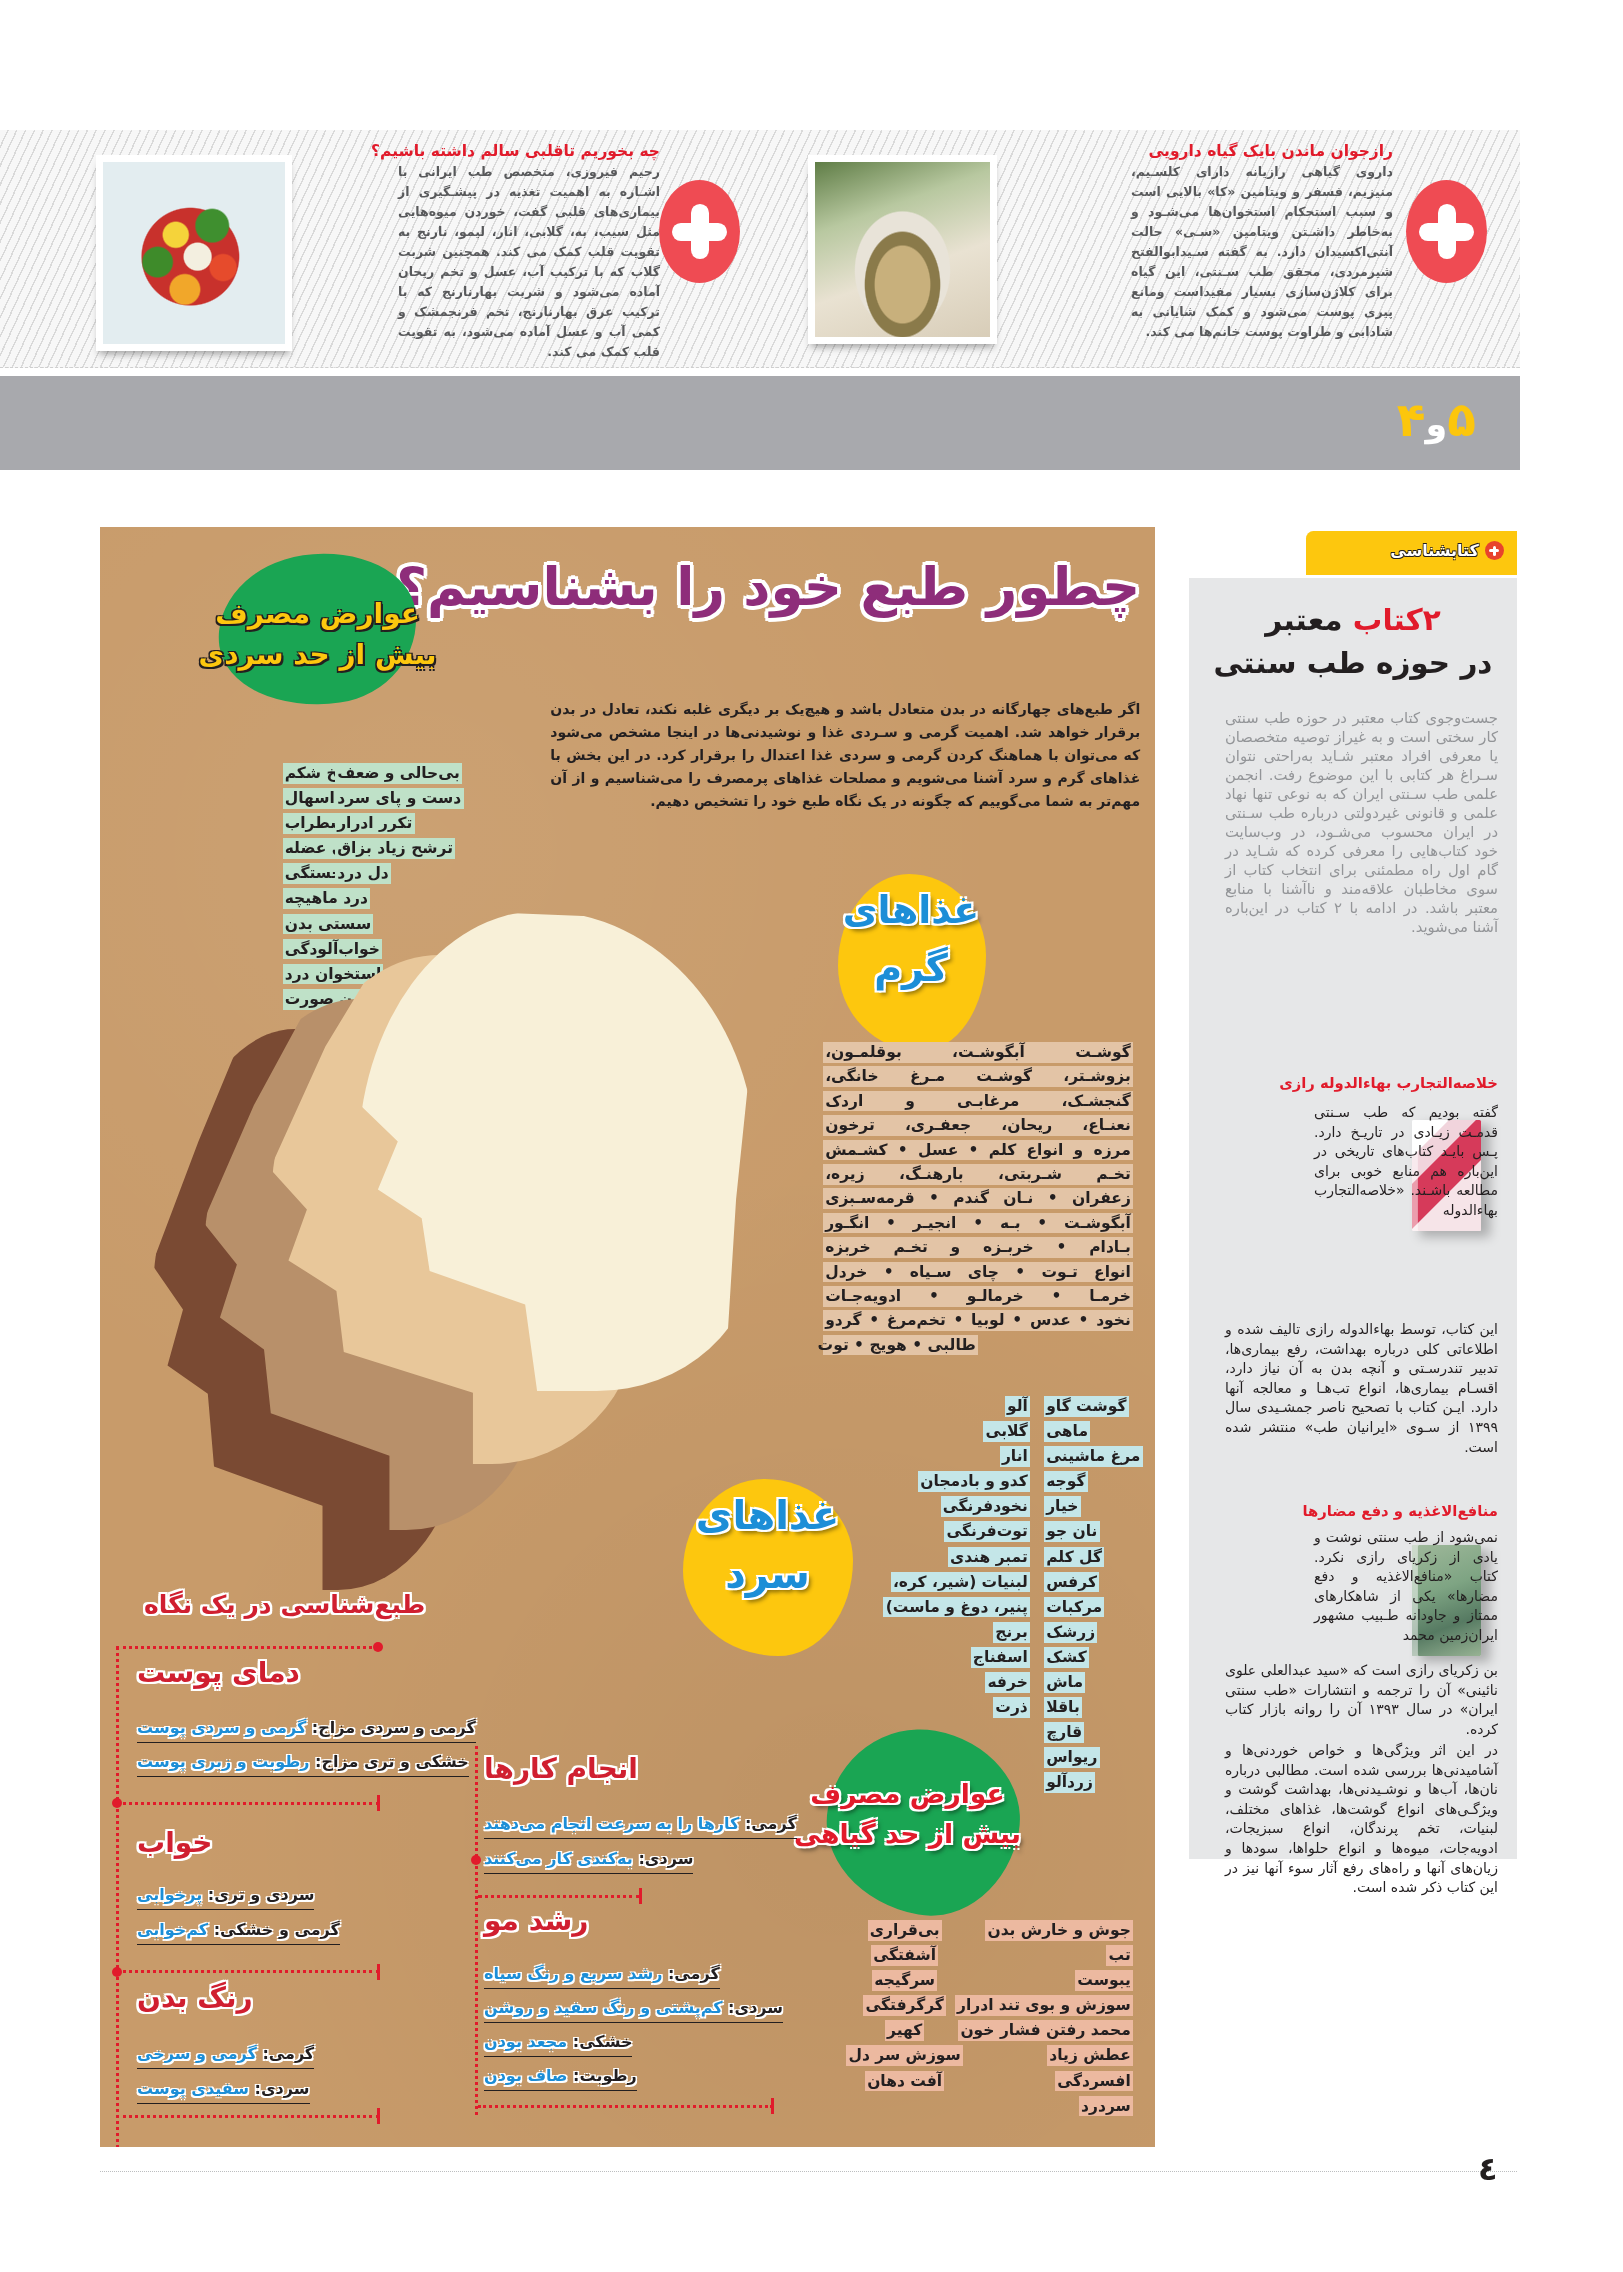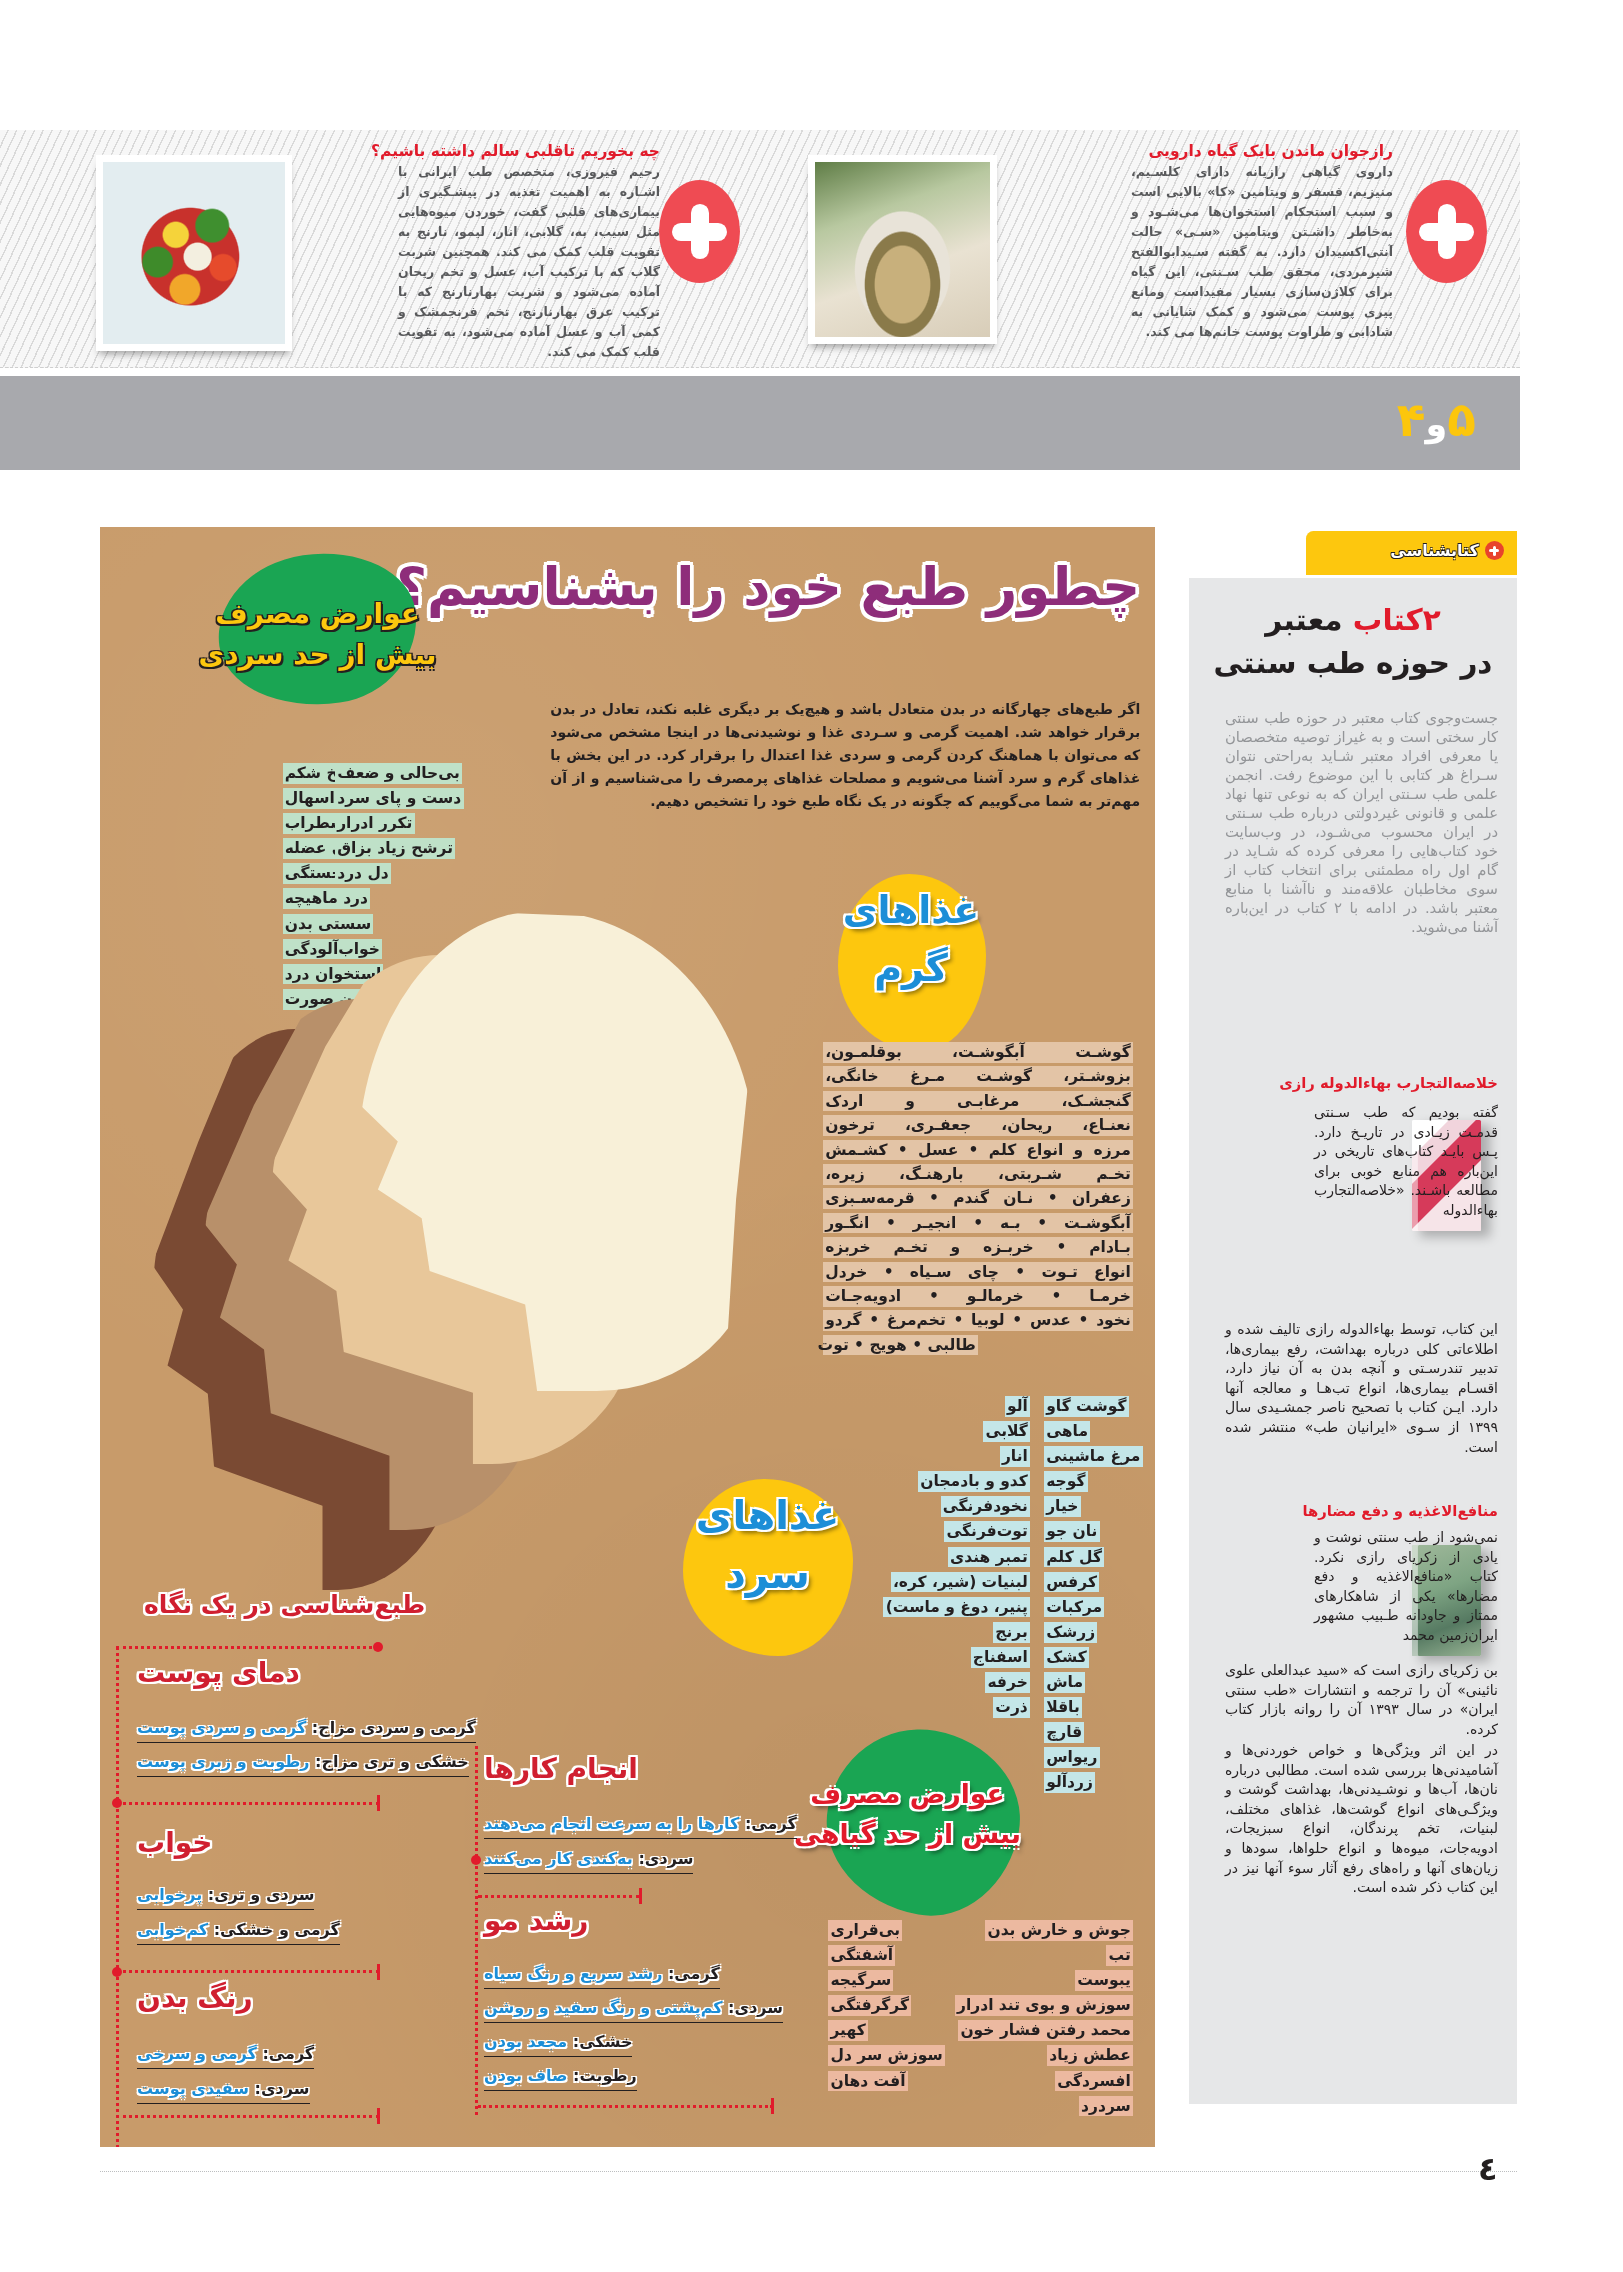--- a/index.html
+++ b/index.html
@@ -62,21 +62,21 @@
 .rdot{position:absolute;width:10.3px;height:10.3px;border-radius:50%;background:#e11b2b}
 .rbar{position:absolute;width:3px;height:16px;background:#e11b2b}
 
 
 .side-tab{left:1306px;top:531px;width:211px;height:44px;background:#fdc70e;border-radius:7.4px 0 0 0}
 .side-tab-inner{position:absolute;right:13.3px;top:10.3px;display:flex;align-items:center;gap:5.9px;direction:rtl}
 .tab-plus{width:19px;height:19px;border-radius:50%;background:#e8432c;position:relative}
 .tab-plus::before{content:"";position:absolute;left:4.4px;top:8px;width:10.3px;height:3px;background:#fff;border-radius:1.5px}
 .tab-plus::after{content:"";position:absolute;left:8px;top:4.4px;width:3px;height:10.3px;background:#fff;border-radius:1.5px}
 .tab-label{font-size:16px;font-weight:bold;color:#fff;text-shadow:0.7px 0.7px 0 #231f20,-0.7px -0.7px 0 #231f20,0.7px -0.7px 0 #231f20,-0.7px 0.7px 0 #231f20}
-.sidebar{left:1189px;top:578px;width:328px;height:1526px;background:#e6e7e8}
+.sidebar{left:1189px;top:578px;width:328px;height:1281px;background:#e6e7e8}
 .side-h{position:absolute;right:0;width:328px;text-align:center;font-size:29.5px;font-weight:bold;line-height:41px;color:#231f20}
 .side-h .red{color:#e11b2b}
 .side-p{position:absolute;right:19px;width:273px;font-size:14px;line-height:19.6px;text-align:justify;text-align-last:right;color:#231f20}
 .side-p.gray{color:#939598;font-size:14.8px;line-height:19px}
 .side-sub{position:absolute;right:19px;font-size:14.8px;font-weight:bold;color:#e11b2b;white-space:nowrap}
 .book{position:absolute;width:69px;height:111px;border-radius:1.5px;box-shadow:8.9px 5.9px 10.3px rgba(0,0,0,.25),inset 5.9px 0 0 rgba(255,255,255,.5)}
 .footer-line{left:100px;top:2171px;width:1417px;border-top:1.5px dotted #bcbec0}
 .page-num{left:1478px;top:2150px;font-size:32px;font-weight:bold;color:#231f20}
 </style>
 </head>
@@ -220,21 +220,21 @@
   <div class="col" style="right:22px;top:1393px;align-items:flex-start">
     <span class="tag peach">جوش و خارش بدن</span>
     <span class="tag peach">تب</span>
     <span class="tag peach">یبوست</span>
     <span class="tag peach">سوزش و بوی تند ادرار</span>
     <span class="tag peach">محمد رفتن فشار خون</span>
     <span class="tag peach">عطش زیاد</span>
     <span class="tag peach">افسردگی</span>
     <span class="tag peach">سردرد</span>
   </div>
-  <div class="col" style="right:210px;top:1393px;align-items:flex-end">
+  <div class="col" style="right:192px;top:1393px;align-items:center">
     <span class="tag peach">بی‌قراری</span>
     <span class="tag peach">آشفتگی</span>
     <span class="tag peach">سرگیجه</span>
     <span class="tag peach">گرگرفتگی</span>
     <span class="tag peach">کهیر</span>
     <span class="tag peach">سوزش سر دل</span>
     <span class="tag peach">آفت دهان</span>
   </div>
 
   <div class="sec-title" style="left:44px;top:1063px;font-size:25px">طبع‌شناسی در یک نگاه</div>

